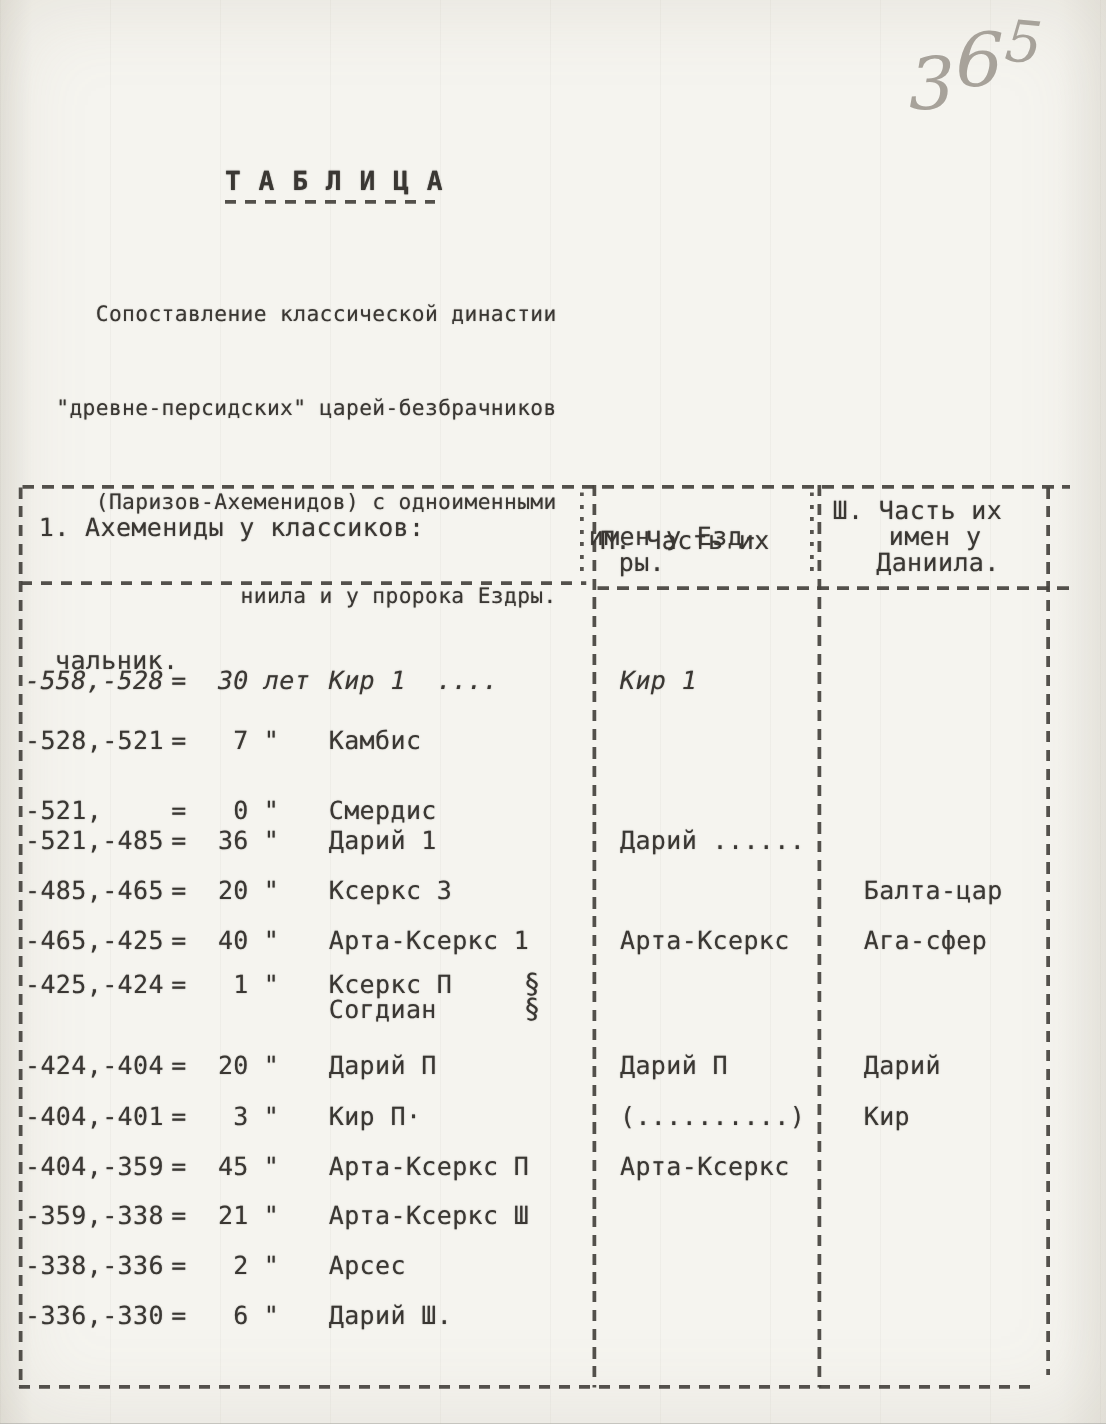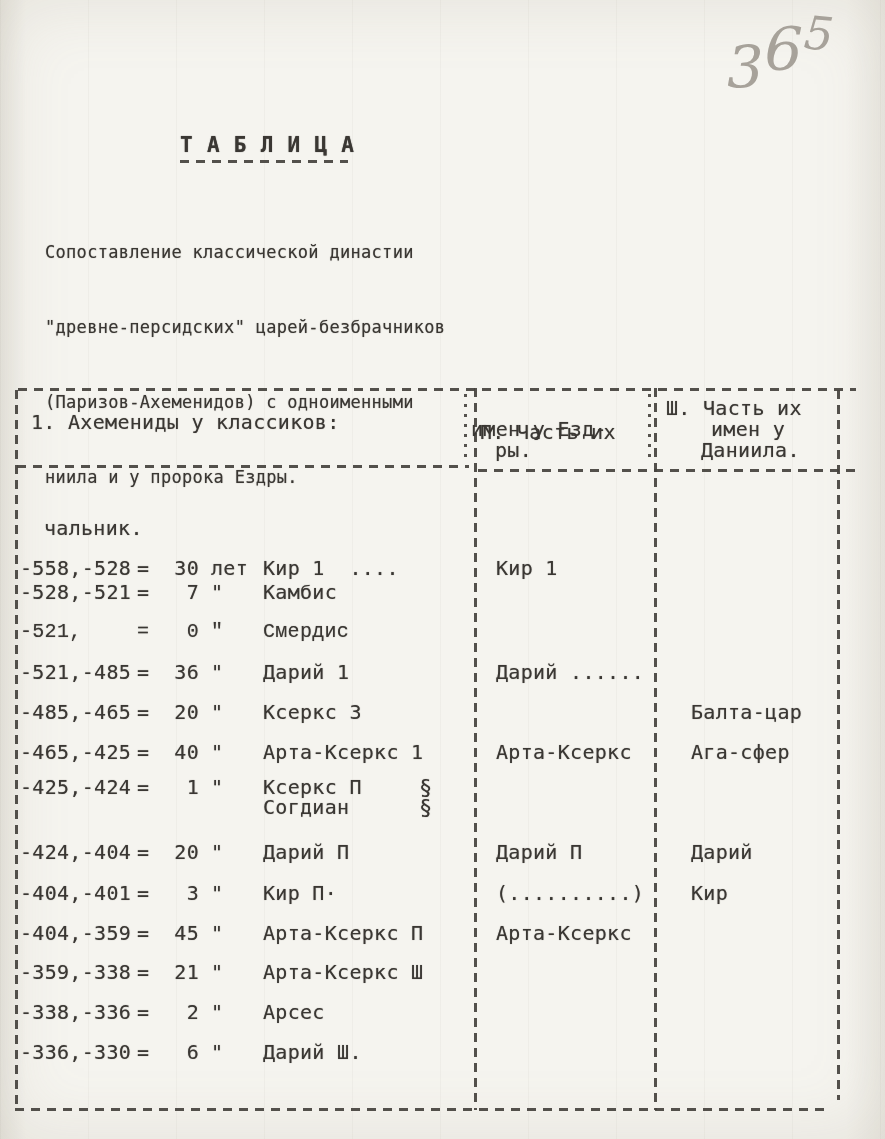--- a/index.html
+++ b/index.html
@@ -8,21 +8,21 @@
     background:#f5f4ef;
     background-image:
       repeating-linear-gradient(90deg, rgba(125,120,108,0.055) 0 1px, transparent 1px 88px),
       linear-gradient(90deg, rgba(150,143,128,0.14) 0, transparent 26px, transparent 846px, rgba(150,143,128,0.10) 100%);
     box-shadow: inset 0 0 70px rgba(155,145,120,0.18);
     overflow:hidden;
     font-family:"DejaVu Sans Mono", monospace;
     color:#3a3733;
   }
   .ink { text-shadow: 0 0 1px rgba(56,52,48,0.55); letter-spacing:0.3px; }
-  .abs { position:absolute; white-space:pre; }
+  .abs { position:absolute; white-space:pre;text-align:right; }
 
   
   .pencil {
     position:absolute; left:726px; top:10px; display:flex; align-items:flex-start;
     font-family:"DejaVu Serif", serif; font-style:italic; color:#a7a29a;
     transform:rotate(-5deg);
   }
   .pencil .d1 { font-size:58px; margin-top:20px; transform:rotate(4deg); }
   .pencil .d2 { font-size:60px; margin-top:4px;  margin-left:2px; transform:rotate(6deg); }
   .pencil .d3 { font-size:46px; margin-top:0;    margin-left:3px; transform:rotate(10deg); }
@@ -96,38 +96,38 @@
     <div class="abs" style="left:16px; top:22px;">1. Ахемениды у классиков:</div>
     <div class="abs" style="left:465px; top:8px;margin-top:24px;">П. Часть их</div>
     <div class="abs" style="left:456px; top:29px;">имен у Езд-</div>
     <div class="abs" style="left:480px; top:50px;">ры.</div>
     <div class="abs" style="left:651px; top:8px;">Ш. Часть их</div>
     <div class="abs" style="left:696px; top:29px;">имен у</div>
     <div class="abs" style="left:686px; top:50px;">Даниила.</div>
 
     <div class="abs" style="left:29px; top:128px;">чальник.</div>
 
-    <div class="row" style="top:168px;">
+    <div class="row" style="top:144px;font-style:italic;">
       <span class="cy">-558,-528</span>
       <span class="ce">=</span>
       <span class="cn">30</span>
       <span class="cu">лет</span>
       <span class="cm">Кир 1  ....</span>
       <span class="cz">Кир 1</span>
     </div>
 
     <div class="row" style="top:192px;">
       <span class="cy">-528,-521</span>
       <span class="ce">=</span>
       <span class="cn">7</span>
       <span class="cu">"</span>
       <span class="cm">Камбис</span>
     </div>
 
-    <div class="row" style="top:232px;font-family:Liberation Mono, monospace;">
+    <div class="row" style="top:248px;">
       <span class="cy">-521,</span>
       <span class="ce">=</span>
       <span class="cn">0</span>
       <span class="cu">"</span>
       <span class="cm">Смердис</span>
     </div>
 
     <div class="row" style="top:272px;">
       <span class="cy">-521,-485</span>
       <span class="ce">=</span>

